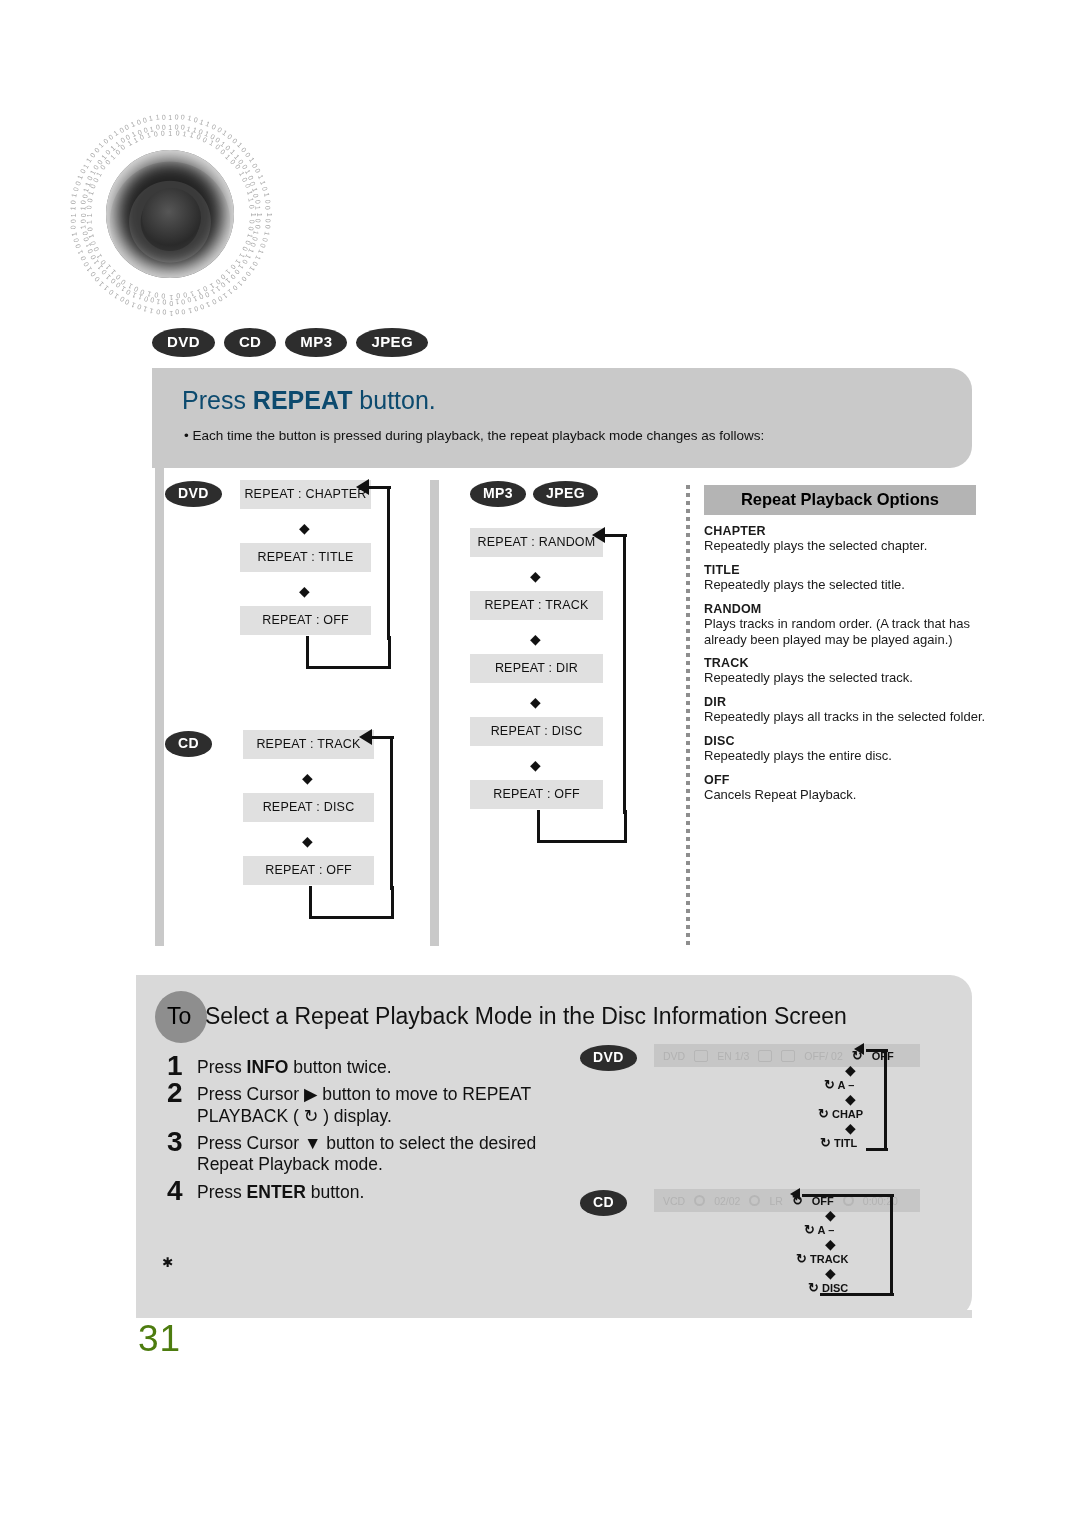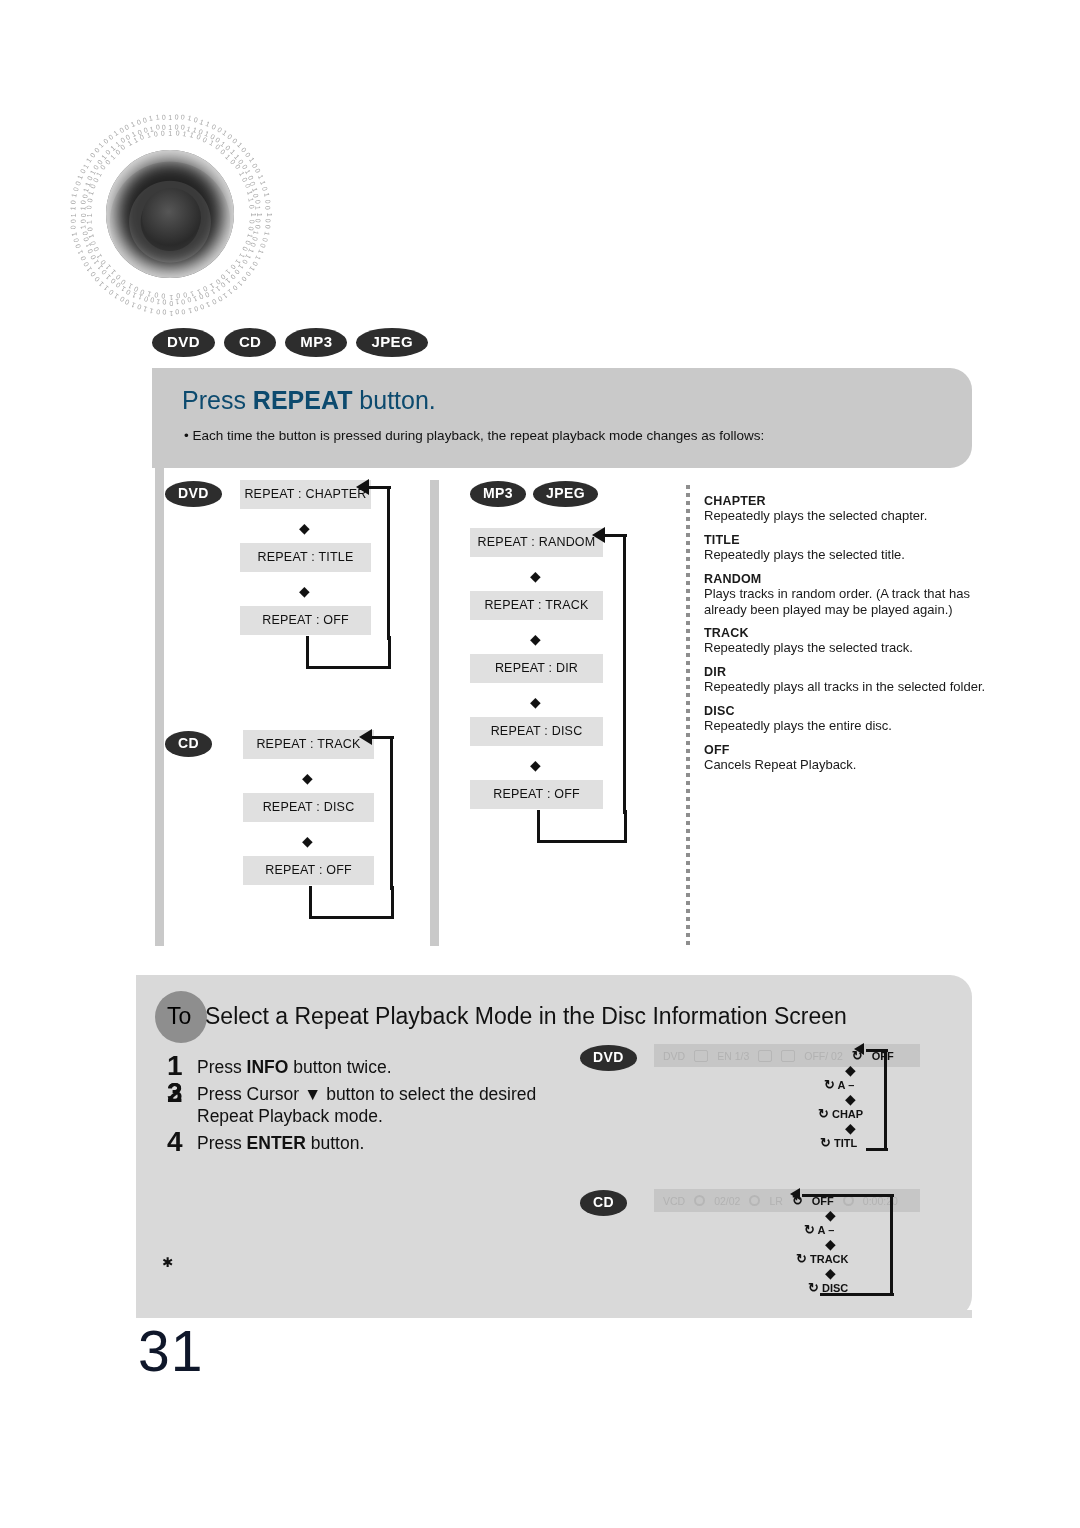--- a/index.html
+++ b/index.html
@@ -152,21 +152,21 @@
     border: 1.5px solid #b6b6b6; border-radius: 2px;
   }
   .osd-circ {
     display: inline-block; width: 11px; height: 11px;
     border: 2px solid #b6b6b6; border-radius: 50%;
   }
   .rep-glyph { font-size: 13px; font-weight: bold; color: #111; }
   .osd-item { position: absolute; font-size: 11px; font-weight: bold; color: #111; white-space: nowrap; }
 
   
-  .folio { position: absolute; left: 138px; top: 1318px; font-size: 57px; color: #0f172a; letter-spacing: 1px; }
+  .folio { position: absolute; left: 138px; top: 1318px; font-size: 37px; color: #4d7c0f; letter-spacing: 1px; }
   .folio-rule { position: absolute; left: 136px; top: 1310px; width: 836px; height: 8px; background: #d9d9d9; }
 </style>
 </head>
 <body>
 
 <div class="page">
 
   <div class="hero-art">
     <div class="binring ring-a">
         <span style="position: absolute; left: 200.5px; top: 102.5px; transform: translate(-50%, -50%) rotate(90deg); font-size: 7px; color: rgb(166, 166, 166);">1</span>
@@ -489,20 +489,21 @@
     <div class="dia" style="left:397px; top:299px;"></div>
     <div class="flow-box" style="left:330px; top:312px; width:133px;">REPEAT : OFF</div>
     <div class="loop" style="left:397px; top:342px; width:90px; height:33px; border-top:none; border-left-width:3.5px; border-right-width:3.5px;"></div>
     <div class="loop" style="left:483px; top:68px; width:4px; height:278px; border:none; border-left:3.5px solid #111;"></div>
     <div class="loop" style="left:464px; top:66px; width:23px; height:4px; border:none; border-top:3.5px solid #111;"></div>
     <div class="arrowhead" style="left:452px; top:59px;"></div>
   </div>
 
   <div class="options">
     <div class="dotted-rail"></div>
+    <div class="opt-header">Repeat Playback Options</div>
 
     <div class="opt-term">CHAPTER</div>
     <div class="opt-desc">Repeatedly plays the selected chapter.</div>
 
     <div class="opt-term">TITLE</div>
     <div class="opt-desc">Repeatedly plays the selected title.</div>
 
     <div class="opt-term">RANDOM</div>
     <div class="opt-desc">Plays tracks in random order.
 (A track that has already been played may be played again.)</div>
@@ -525,20 +526,21 @@
     <div class="to-label">To</div>
     <div class="bottom-heading">Select a Repeat Playback Mode in the Disc Information Screen</div>
 
     <div class="steps">
       <div class="step">
         <span class="step-num">1</span>
         <span class="step-txt"><span>Press </span><b>INFO</b><span> button twice.</span></span>
       </div>
       <div class="step">
         <span class="step-num">2</span>
+        <span class="step-txt">Press Cursor ▶ button to move to REPEAT PLAYBACK ( ↻ ) display.</span>
       </div>
       <div class="step">
         <span class="step-num">3</span>
         <span class="step-txt">Press Cursor ▼ button to select the desired Repeat Playback mode.</span>
       </div>
       <div class="step">
         <span class="step-num">4</span>
         <span class="step-txt"><span>Press </span><b>ENTER</b><span> button.</span></span>
       </div>
     </div>

